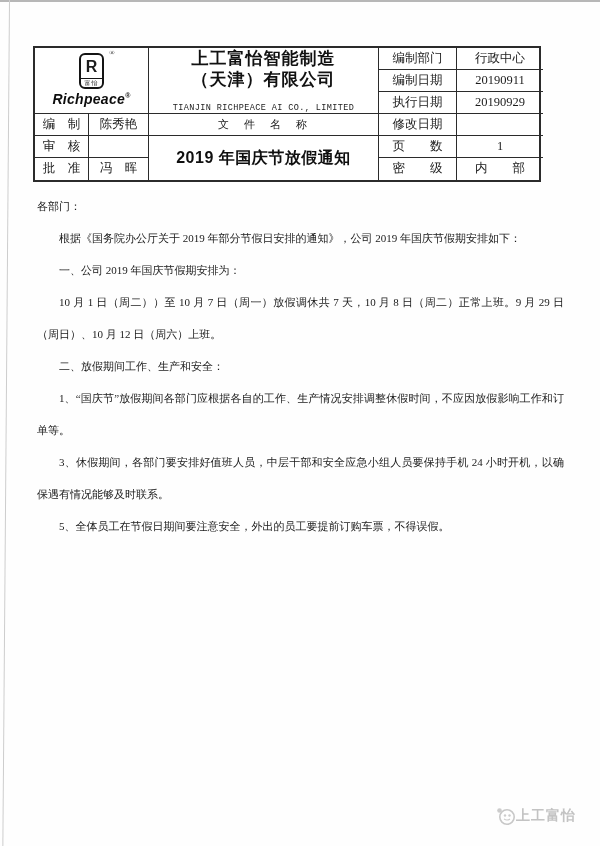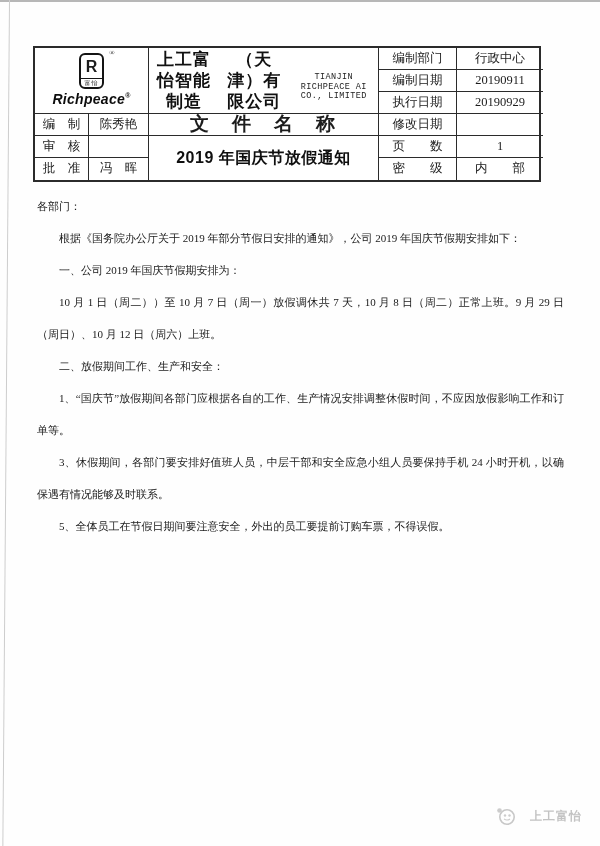--- a/index.html
+++ b/index.html
@@ -19,21 +19,21 @@
     position:absolute; left:33px; top:46px; width:508px; height:136px;
     display:grid; grid-template-columns:54px 60px 230px 78px 86px;
     grid-template-rows:repeat(6,1fr); border:2px solid #2b2b2b; background:#fff;
   }
   .cell { display:flex; align-items:center; justify-content:center;
           font-size:12.5px; color:#1c1c1c; line-height:1.1; text-align:center; }
   .br { border-right:1px solid #2b2b2b; }
   .bb { border-bottom:1px solid #2b2b2b; }
 
   .cell-logo   { grid-column:1/3; grid-row:1/4; flex-direction:column; }
-  .cell-company{ grid-column:3/4; grid-row:1/4; flex-direction:row; }
+  .cell-company{ grid-column:3/4; grid-row:1/4; flex-direction:column; }
   .cell-title  { grid-column:3/4; grid-row:5/7; }
 
   .logo-wrap { display:flex; flex-direction:column; align-items:center; position:relative; }
   .logo-box {
     width:25px; height:36px; border:2px solid #141414; border-radius:6px;
     display:flex; flex-direction:column; align-items:center; overflow:hidden; background:#fff;
   }
   .logo-r { flex:1; width:100%; display:flex; align-items:center; justify-content:center;
             font-family:"Liberation Sans","DejaVu Sans",sans-serif;
             font-weight:bold; font-size:16px; border-bottom:1.5px solid #141414; }
@@ -41,37 +41,37 @@
   .logo-reg { position:absolute; top:-3px; right:16px; font-size:7px; color:#141414; }
   .logo-brand { margin-top:3px; font-family:"Liberation Sans","DejaVu Sans",sans-serif;
                 font-weight:bold; font-style:italic; font-size:14px; color:#0d0d0d; letter-spacing:0.3px; }
   .brand-reg { font-size:7px; vertical-align:super; font-style:normal; }
 
   .company-cn { font-family:"Liberation Sans","DejaVu Sans",sans-serif; font-weight:bold;
                 font-size:17px; line-height:21px; letter-spacing:1px; color:#111; }
   .company-en { margin-top:14px; font-family:"Liberation Mono","DejaVu Sans Mono",monospace;
                 font-size:8.5px; letter-spacing:0.4px; color:#222; }
 
-  .doc-name-label { font-size:19px; letter-spacing:2px;font-weight:bold; }
+  .doc-name-label { font-size:11px; letter-spacing:2px; }
   .doc-title { font-family:"Liberation Sans","DejaVu Sans",sans-serif; font-weight:bold;
                font-size:16px; letter-spacing:0.5px; color:#0f0f0f; }
 
   
   .doc-body {
     position:absolute; left:37px; right:36px; top:190px;
     font-size:11px; line-height:32px; text-align:justify; color:#1a1a1a;
   }
   .doc-body p { margin:0; }
   .doc-body p.indent { text-indent:2em; }
 
   
   .watermark {
-    position:absolute; left:496px; top:806px; display:flex; align-items:center; gap:14px;
+    position:absolute; left:496px; top:806px; display:flex; align-items:center; gap:0;
     color:#c3c3c3; font-family:"Liberation Sans","DejaVu Sans",sans-serif;
-    font-weight:bold; font-size:12px; letter-spacing:1px; user-select:none;
+    font-weight:bold; font-size:14px; letter-spacing:1px; user-select:none;
   }
 </style>
 </head>
 <body>
 
 <div class="page">
   <div class="page-top-edge"></div>
   <div class="page-left-edge"></div>
 
   <div class="header-table">

